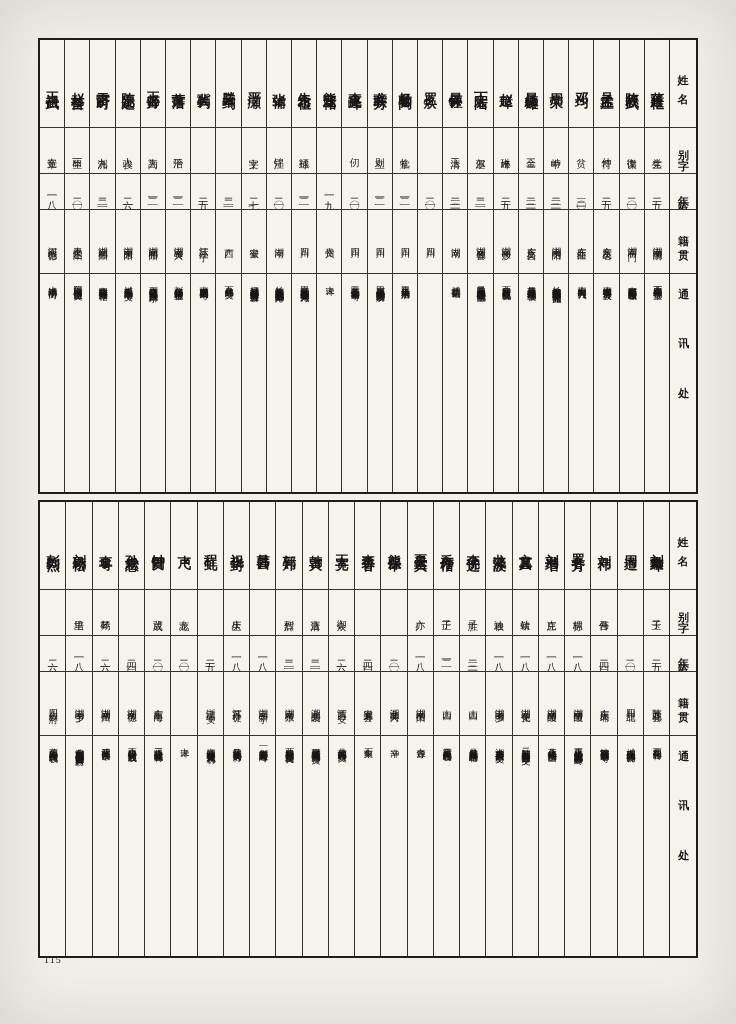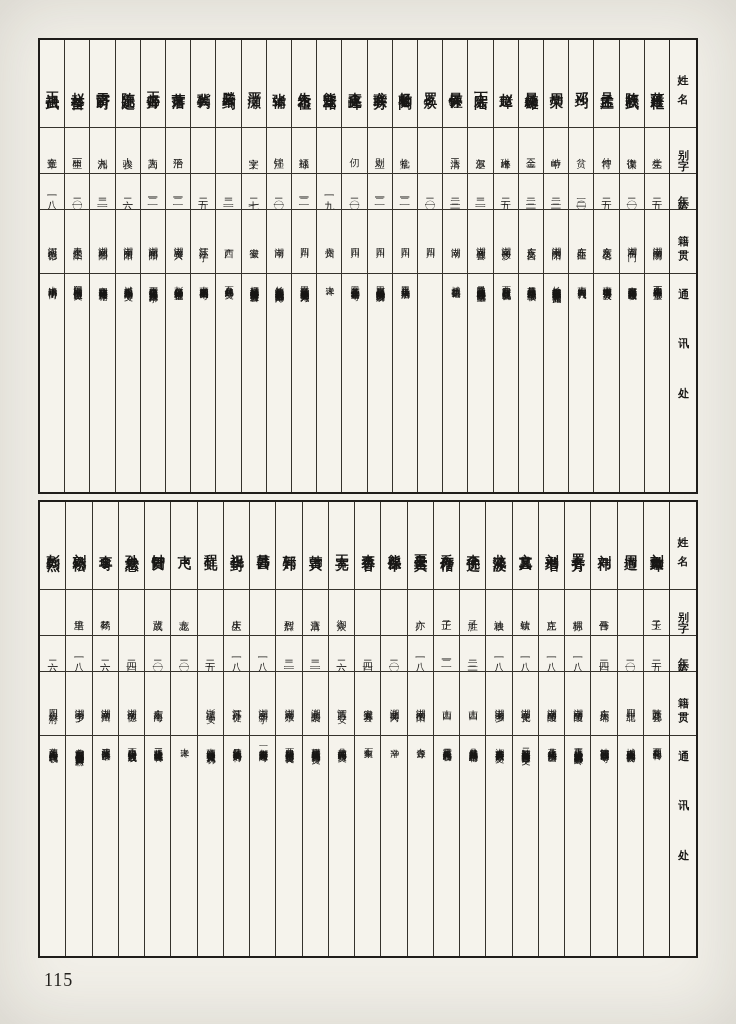--- a/index.html
+++ b/index.html
@@ -41,21 +41,21 @@
   .c-addr{flex:1;border-bottom:none;align-items:flex-start;padding-top:5px;}
   .c-addr .txt{font-size:9px;letter-spacing:.5px;line-height:11.5px;}
   .header-col .cell .txt{font-weight:bold;font-size:11px;}
   .h-name .txt{letter-spacing:1.6em;}
   .h-zi .txt{letter-spacing:.9em;}
   .h-age .txt{letter-spacing:.5em;}
   .h-origin .txt{letter-spacing:1.4em;}
   .h-addr .txt{letter-spacing:4.5em;}
   .page-number{
     position:absolute;left:44px;top:954px;
-    font-size:18px;letter-spacing:1px;color:#23211d;margin-top:16px;
+    font-size:10px;letter-spacing:1px;color:#23211d;
   }
 </style>
 </head>
 <body>
 
 <div class="page">
 
   <section class="roster" id="table-0">
     <div class="cols">
         <div class="col">

